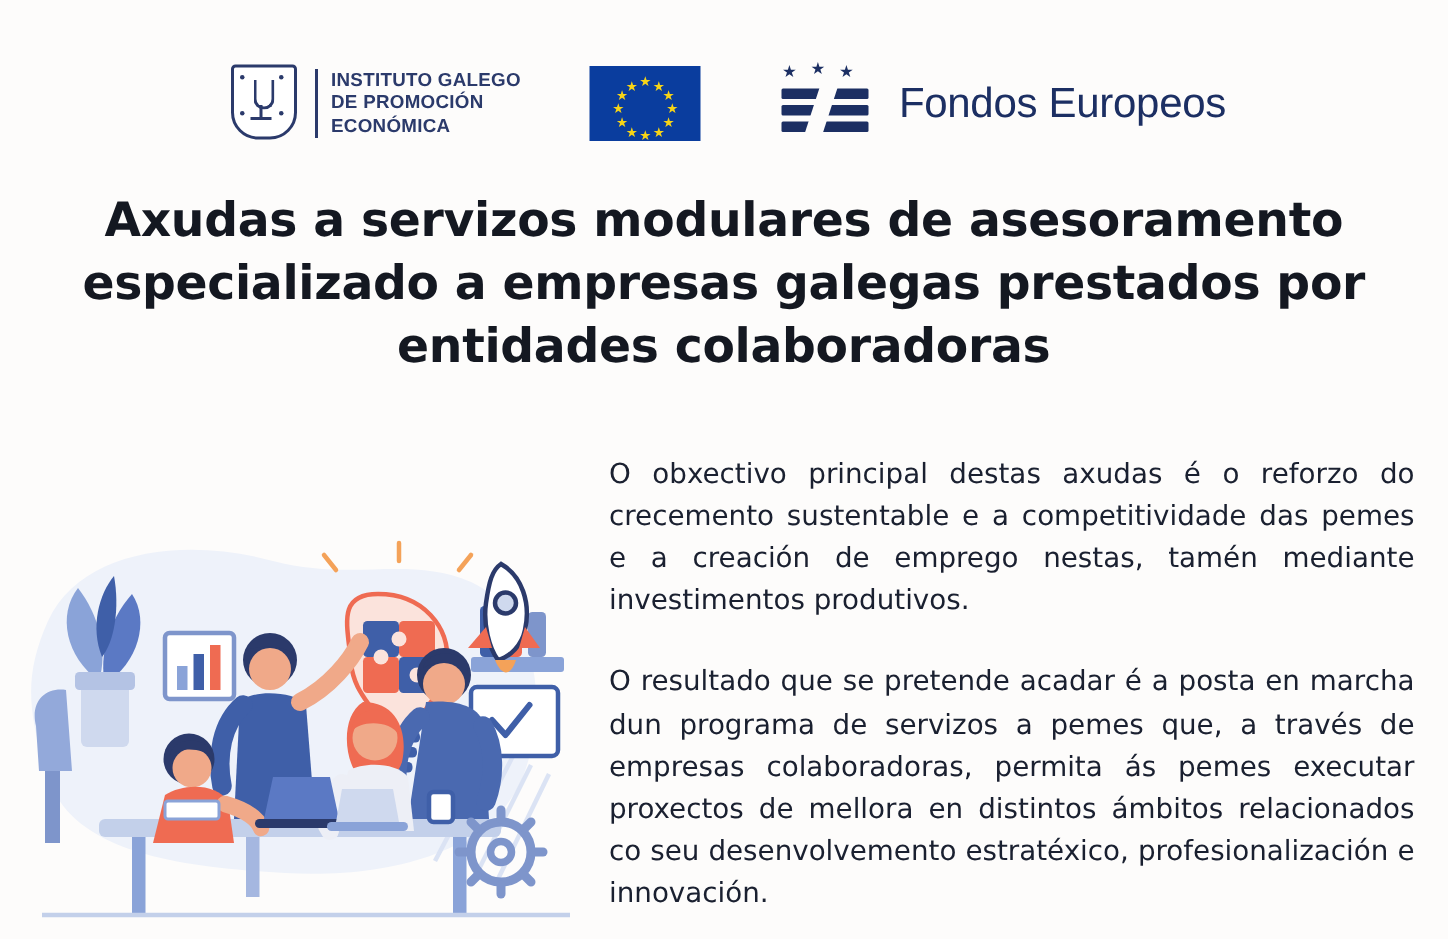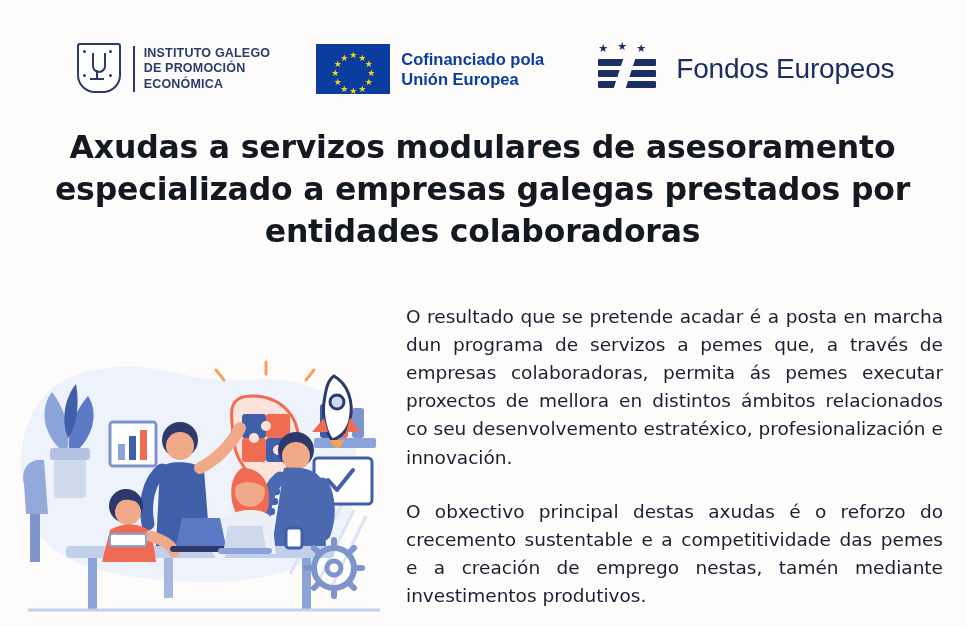--- a/index.html
+++ b/index.html
@@ -252,22 +252,20 @@
         <span class="star" style="left:55px; top:29px;">★</span>
         <span class="star" style="left:52.5px; top:38px;">★</span>
         <span class="star" style="left:46px; top:44.5px;">★</span>
         <span class="star" style="left:37px; top:47px;">★</span>
         <span class="star" style="left:28px; top:44.5px;">★</span>
         <span class="star" style="left:21.5px; top:38px;">★</span>
         <span class="star" style="left:19px; top:29px;">★</span>
         <span class="star" style="left:21.5px; top:20px;">★</span>
         <span class="star" style="left:28px; top:13.5px;">★</span>
       </div>
-      <div class="eu-text">Cofinanciado pola
-Unión Europea</div>
     </div>
 
     <div class="fondos">
       <div class="fondos-mark">
         <span class="star s1">★</span>
         <span class="star s2">★</span>
         <span class="star s3">★</span>
         <div class="bar b1"></div>
         <div class="bar b2"></div>
         <div class="bar b3"></div>
@@ -406,17 +404,17 @@
           <line x1="-20" y1="20" x2="-16" y2="16"></line>
           <line x1="16" y1="-16" x2="20" y2="-20"></line>
         </g>
       </g>
 
       <line x1="14" y1="292" x2="366" y2="292" stroke="#c3d0ea" stroke-width="3"></line>
     </svg>
   </div>
 
   <div class="body-col">
+    <p class="para">O obxectivo principal destas axudas é o reforzo do crecemento sustentable e a competitividade das pemes e a creación de emprego nestas, tamén mediante investimentos produtivos.</p>
     <p class="para">O resultado que se pretende acadar é a posta en marcha dun programa de servizos a pemes que, a través de empresas colaboradoras, permita ás pemes executar proxectos de mellora en distintos ámbitos relacionados co seu desenvolvemento estratéxico, profesionalización e innovación.</p>
-    <p class="para">O obxectivo principal destas axudas é o reforzo do crecemento sustentable e a competitividade das pemes e a creación de emprego nestas, tamén mediante investimentos produtivos.</p>
   </div>
 
 </div>
 
 </body></html>

